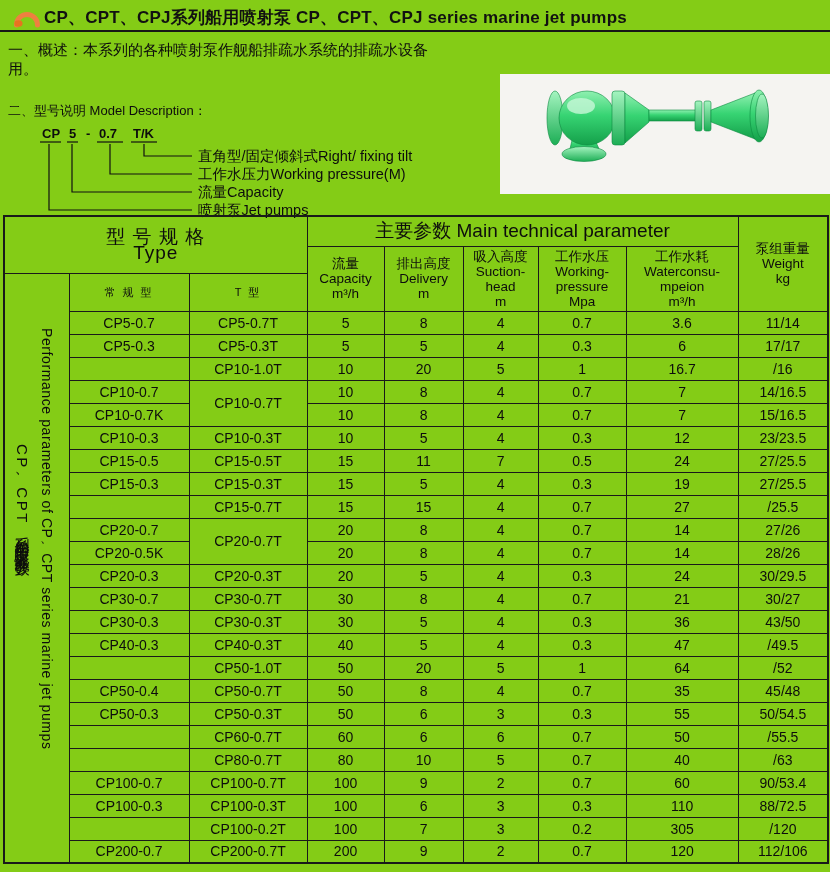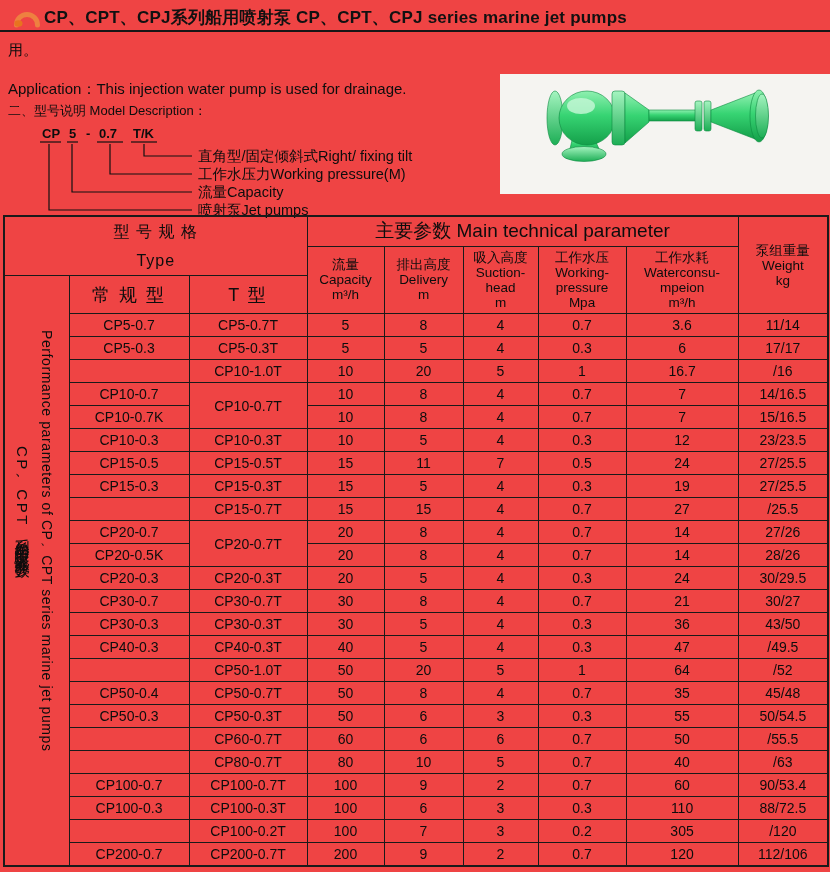--- a/index.html
+++ b/index.html
@@ -1,19 +1,19 @@
 <!DOCTYPE html>
 <html><head>
 <meta charset="utf-8">
 <style>
   * { margin:0; padding:0; box-sizing:border-box; }
   html,body { background:#e9e9e9; }
   .page {
     position:relative; width:830px; height:872px; margin:0 auto;
-    background:#ef4444; color:#111;
+    background:#84cc16; color:#111;
     font-family:"Liberation Sans", sans-serif;
     overflow:hidden;
   }
   
   .logo { position:absolute; left:13px; top:8px; width:28px; height:20px; }
   .title { position:absolute; left:44px; top:6px; font-size:17px; font-weight:700; letter-spacing:0.2px; white-space:nowrap; }
   .rule { position:absolute; left:0; top:30px; width:830px; height:2px; background:#161616; }
 
   .para { position:absolute; left:8px; font-size:15px; line-height:19px; color:#0d0d0d; }
   .overview   { top:40px; width:520px; }
@@ -33,24 +33,24 @@
   
   .spec-table {
     position:absolute; left:3px; top:215px;
     width:824px; border-collapse:collapse; table-layout:fixed;
     border:2px solid #1a1a1a;
   }
   .spec-table th, .spec-table td {
     border:1px solid #1a1a1a; text-align:center; vertical-align:middle;
     padding:0; font-weight:400; color:#0d0d0d; overflow:hidden;
   }
-  .hdr-big  { font-size:16px; line-height:29px; letter-spacing:1px; }
+  .hdr-big  { font-size:19px; line-height:16px; letter-spacing:1px; }
   .hdr-main { font-size:19px; height:30px; }
   .hdr-sub  { font-size:13.5px; line-height:15px; }
-  .hdr-type { font-size:18px; letter-spacing:2px; }
+  .hdr-type { font-size:11px; letter-spacing:2px; }
   .row-c    { height:38px; }
   .row-b    { height:27px; }
   .spec-table td { height:23px; font-size:14px; }
   .side-cell { position:relative; vertical-align:top; }
   .side-wrap { position:relative; width:100%; height:588px; }
   .v-line { position:absolute; writing-mode:vertical-lr; text-orientation:mixed; white-space:nowrap; }
   .v-en { left:33px; top:54px;  font-size:14px; letter-spacing:0.6px; }
   .v-zh { left:7px;  top:170px; font-size:15px; letter-spacing:2.5px; }
 </style>
 </head>
@@ -64,23 +64,23 @@
   </svg>
 
   <div class="title">
     <span>CP、CPT、CPJ系列船用喷射泵</span>
     <span> </span>
     <span>CP、CPT、CPJ series marine jet pumps</span>
   </div>
   <div class="rule"></div>
 
   <div class="para overview">
+    <div>一、概述：本系列的各种喷射泵作舰船排疏水系统的排疏水设备</div>
     <div>用。</div>
   </div>
-  <div class="para application">Application：This injection water pump is used for drainage.</div>
   <div class="para model-head">二、型号说明 Model Description：</div>
 
   <svg class="diagram" width="470" height="94" viewBox="0 0 470 94">
     <g>
       <text class="code-txt" x="12" y="14">CP</text>
       <text class="code-txt" x="39" y="14">5</text>
       <text class="code-txt" x="56" y="14">-</text>
       <text class="code-txt" x="69" y="14">0.7</text>
       <text class="code-txt" x="103" y="14">T/K</text>
     </g>

